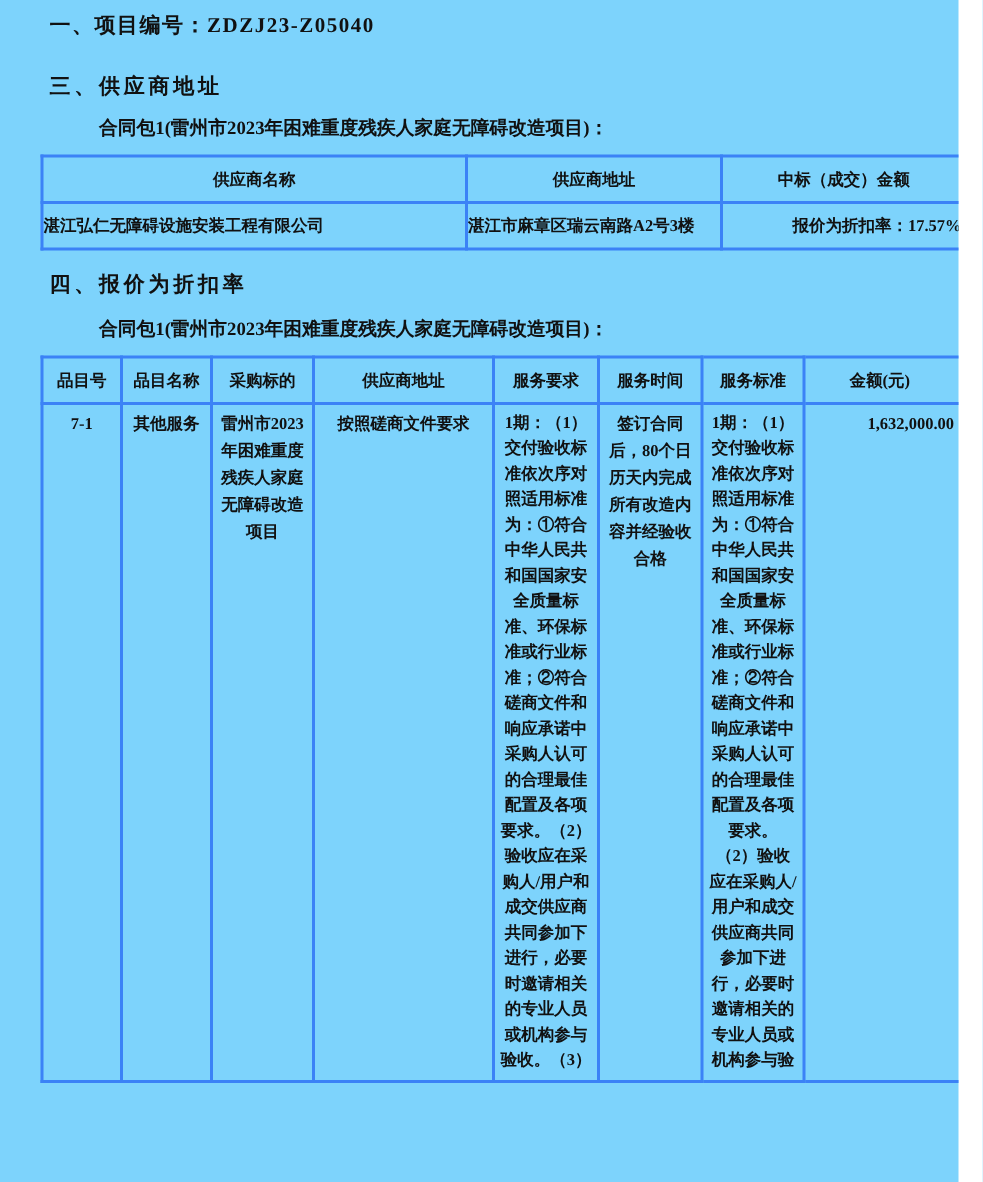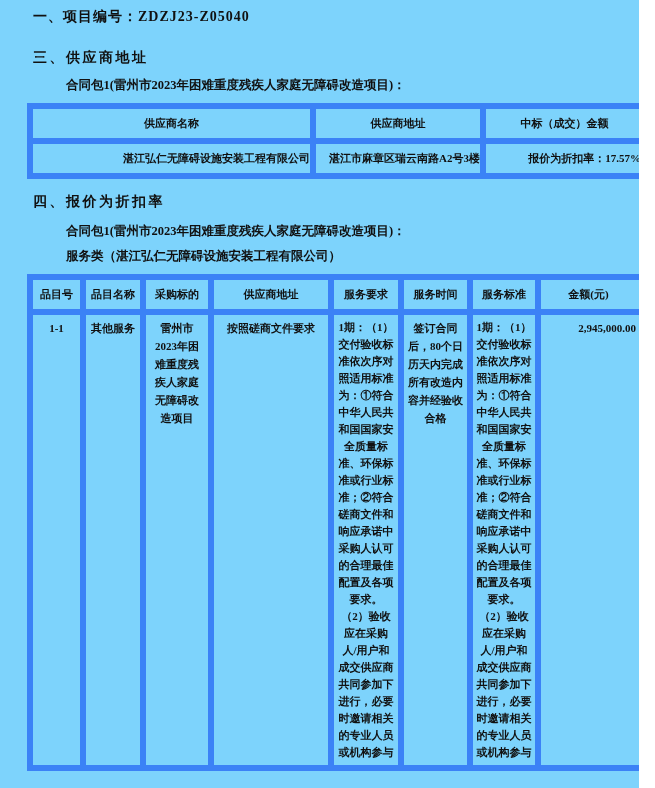--- a/index.html
+++ b/index.html
@@ -29,35 +29,35 @@
   }
   table{
     border-collapse:collapse;
     table-layout:fixed;
     margin-left:27px;
     font-size:11px;
     font-weight:600;
     color:#111;
   }
   th,td{
-    border:6px solid #3b82f6;
+    border:2px solid #3b82f6;
     padding:0;
     overflow:hidden;
   }
   th{
     font-size:11px;
     font-weight:700;
     text-align:center;
     vertical-align:middle;
     height:29px;
   }
   
   .t1{margin-top:9px;width:616px;}
   .t1 td{height:29px;vertical-align:middle;}
-  .t1 .c{text-align:right;}
+  .t1 .c{text-align:left;}
   .t1 .r{text-align:right;padding-right:2px;}
   
   .t2{margin-top:9px;width:613px;padding-left:16px;}
   .t2 td{height:450px;vertical-align:top;}
   .t2 .amt-h{text-align:center;padding-right:4px;}
   .cellbox{
     height:442px;
     padding-top:4px;
     overflow:hidden;
     text-align:center;
@@ -98,21 +98,20 @@
         <td class="c">湛江市麻章区瑞云南路A2号3楼</td>
         <td class="r">报价为折扣率：17.57%</td>
       </tr>
     </tbody>
   </table>
 
   <div class="heading spaced" style="margin-top:14px;">四、报价为折扣率</div>
 
   <div class="subline" style="margin-top:12px;">合同包1(雷州市2023年困难重度残疾人家庭无障碍改造项目)：</div>
 
-  <div class="subline" style="margin-top:8px;">服务类（湛江弘仁无障碍设施安装工程有限公司）</div>
 
   <table class="t2">
     <colgroup>
       <col style="width:53px">
         <col style="width:60px">
         <col style="width:68px">
         <col style="width:120px">
       <col style="width:70px">
         <col style="width:69px">
         <col style="width:68px">
@@ -126,40 +125,40 @@
         <th>供应商地址</th>
         <th>服务要求</th>
         <th>服务时间</th>
         <th>服务标准</th>
         <th class="amt-h">金额(元)</th>
       </tr>
     </thead>
     <tbody>
       <tr>
         <td>
-          <div class="cellbox">1-1</div>
+          <div class="cellbox">7-1</div>
         </td>
         <td>
           <div class="cellbox">其他服务</div>
         </td>
         <td>
           <div class="cellbox pad">雷州市2023年困难重度残疾人家庭无障碍改造项目</div>
         </td>
         <td>
           <div class="cellbox pad">按照磋商文件要求</div>
         </td>
         <td>
           <div class="cellbox long">1期：（1）交付验收标准依次序对照适用标准为：①符合中华人民共和国国家安全质量标准、环保标准或行业标准；②符合磋商文件和响应承诺中采购人认可的合理最佳配置及各项要求。（2）验收应在采购人/用户和成交供应商共同参加下进行，必要时邀请相关的专业人员或机构参与验收。（3）采购人</div>
         </td>
         <td>
           <div class="cellbox pad">签订合同后，80个日历天内完成所有改造内容并经验收合格</div>
         </td>
         <td>
           <div class="cellbox long">1期：（1）交付验收标准依次序对照适用标准为：①符合中华人民共和国国家安全质量标准、环保标准或行业标准；②符合磋商文件和响应承诺中采购人认可的合理最佳配置及各项要求。（2）验收应在采购人/用户和成交供应商共同参加下进行，必要时邀请相关的专业人员或机构参与验收。（3）采购人</div>
         </td>
         <td>
-          <div class="cellbox right">2,945,000.00</div>
+          <div class="cellbox right">1,632,000.00</div>
         </td>
       </tr>
     </tbody>
   </table>
 
 </div>
 
 </body></html>

